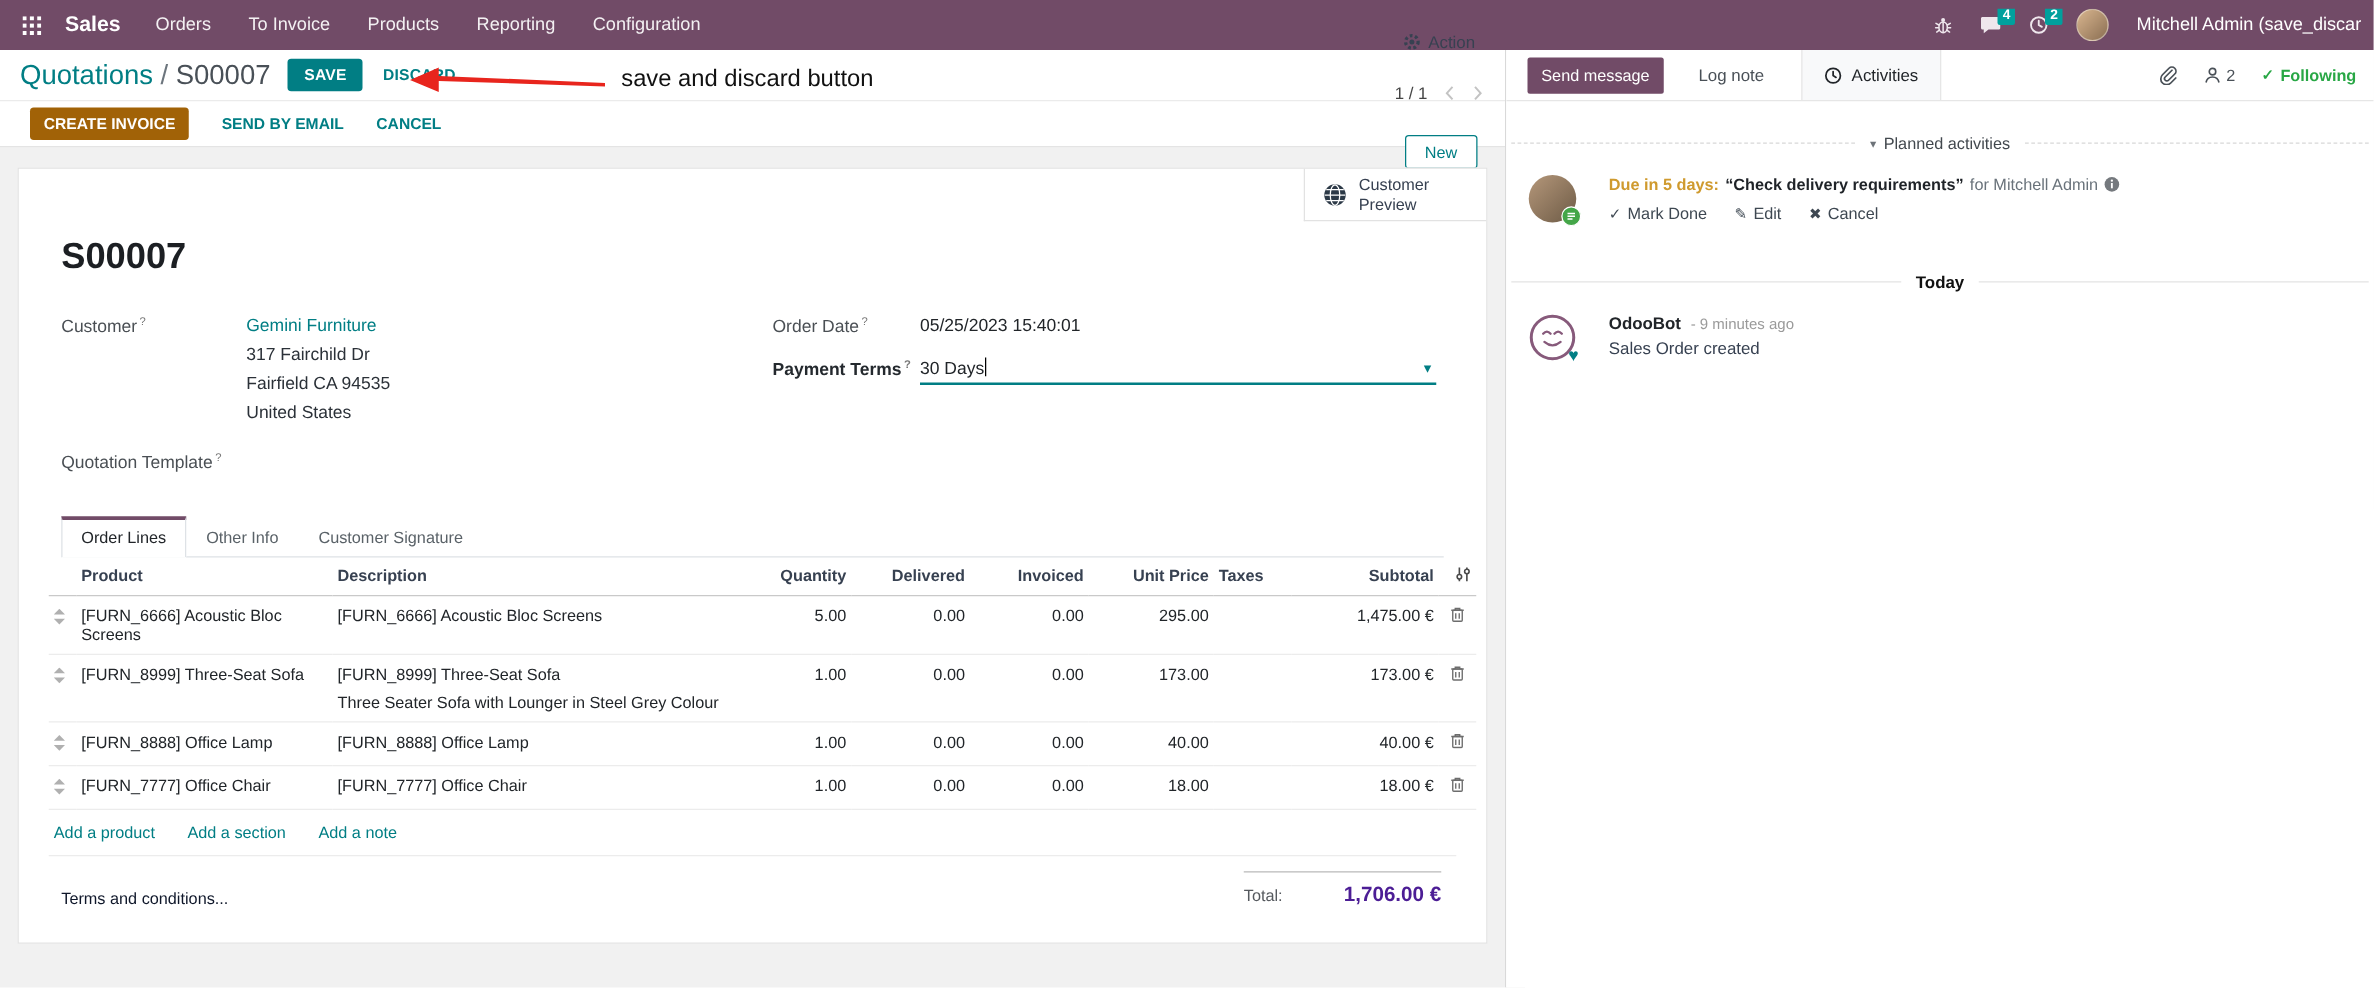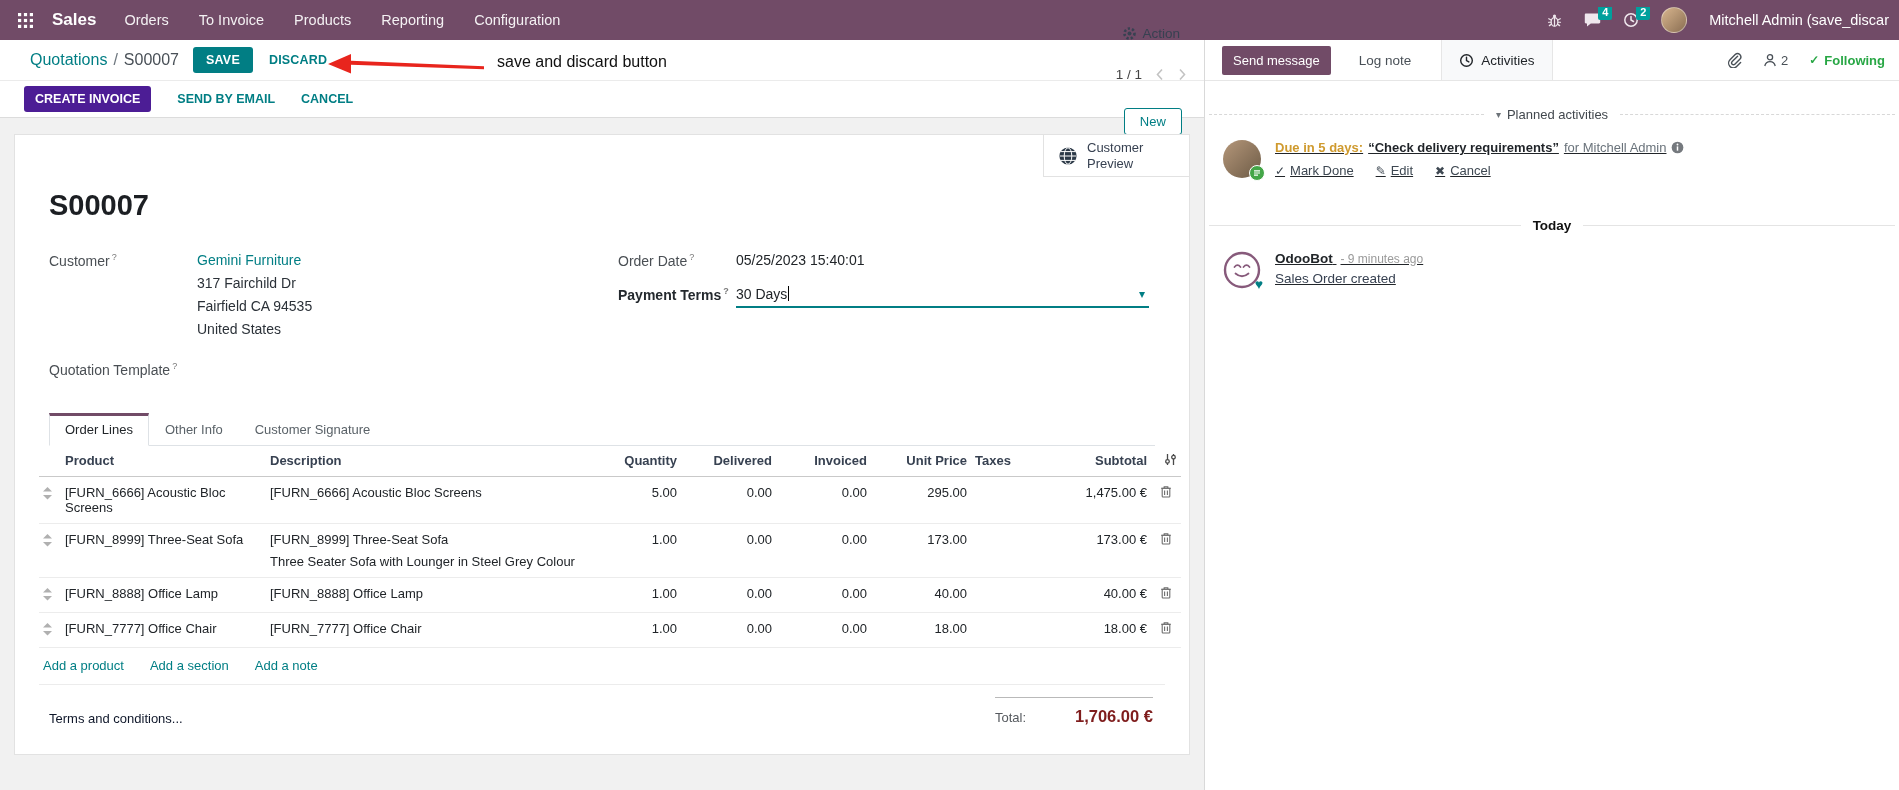--- a/index.html
+++ b/index.html
@@ -20,38 +20,38 @@
   .nav-avatar { width:26px; height:26px; border-radius:50%; background:linear-gradient(135deg,#d8b58e,#8a6e52); border:1px solid rgba(255,255,255,.4); flex:0 0 auto; }
   .nav-user { font-size:14.5px; color:#fff; overflow:hidden; }
 
   
   .content { display:flex; height:750px; }
   .left-pane { width:1205px; display:flex; flex-direction:column; border-right:1px solid #d9d9d9; background:#fff; }
   .chatter { flex:1; background:#fff; display:flex; flex-direction:column; overflow:hidden; }
 
   
   .control-row { position:relative; height:41px; display:flex; align-items:center; padding:0 18px 0 16px; border-bottom:1px solid #ebebeb; background:#fff; }
-  .breadcrumb { font-size:16px; display:flex; align-items:flex-start; gap:6px;margin-left:14px; }
+  .breadcrumb { font-size:22px; display:flex; align-items:flex-start; gap:6px; }
   .bc-link { color:#017e84; cursor:pointer; }
   .bc-sep { color:#6c757d; }
   .bc-current { color:#495057; }
   .btn-save { margin-left:14px; background:#017e84; color:#fff; font-size:12.5px; font-weight:700; padding:6px 13px; border:none; border-radius:3px; cursor:pointer; letter-spacing:.2px; }
   .btn-discard { margin-left:16px; background:none; border:none; color:#017e84; font-size:12.5px; font-weight:700; cursor:pointer; letter-spacing:.2px; }
   .annotation-arrow { position:absolute; left:328px; top:12px; }
-  .annotation-text { position:absolute; left:497px; top:13px; font-size:16px; color:#111; }
+  .annotation-text { position:absolute; left:497px; top:13px; font-size:19px; color:#111; }
   .cp-right { margin-left:auto; display:flex; align-items:center; gap:26px;flex-direction:column; }
   .cp-btn { display:flex; align-items:center; gap:6px; font-size:13.5px; color:#374151; cursor:pointer; }
   .pager { display:flex; align-items:center; gap:14px; }
   .pager-value { font-size:13.5px; color:#444; }
   .pager-chev { cursor:pointer; display:inline-flex; }
   .btn-new { border:1px solid #017e84; color:#017e84; background:#fff; font-size:13px; padding:5px 15px; border-radius:3px; cursor:pointer; margin-left:4px; }
 
   
   .status-row { height:37px; display:flex; align-items:center; background:#fff; border-bottom:1px solid #dcdcdc; padding-left:24px; }
-  .btn-primary-sm { background:#4c1d95; border:none; color:#fff; font-size:12.5px; font-weight:700; padding:6px 11px; border-radius:3px; cursor:pointer; }
+  .btn-primary-sm { background:#a16207; border:none; color:#fff; font-size:12.5px; font-weight:700; padding:6px 11px; border-radius:3px; cursor:pointer; }
   .btn-flat-sm { background:none; border:none; color:#017e84; font-size:12.5px; font-weight:700; margin-left:26px; cursor:pointer; }
   .statusbar { margin-left:auto; height:100%; display:flex; align-items:stretch; border-left:1px solid #e3e3e3; }
   .stage { display:flex; align-items:center; justify-content:center; font-size:12px; font-weight:700; color:#b9b9b9; padding:0 20px; cursor:pointer; letter-spacing:.2px; }
   .stage-sep { align-self:center; }
   .stage.active { background:#714B67; color:#fff; padding:0 22px 0 30px; clip-path:polygon(0 0,100% 0,100% 100%,0 100%,11px 50%); }
 
   
   .main-area { flex:1; background:#f1f1f1; overflow:hidden; }
   .sheet { position:relative; margin:16px 14px 0 14px; height:621px; background:#fff; border:1px solid #e2e2e2; }
   .customer-preview { position:absolute; top:0; right:0; width:146px; height:42px; border-left:1px solid #e2e2e2; border-bottom:1px solid #e2e2e2; display:flex; align-items:center; gap:9px; padding:0 10px 0 14px; cursor:pointer; }
@@ -90,41 +90,41 @@
   .trash-cell { text-align:center; cursor:pointer; }
   .th-icons { text-align:right !important; }
   .links-row { margin:0 24px; padding:10px 4px 11px; display:flex; gap:26px; border-bottom:1px solid #ececec; }
   .links-row span { color:#017e84; font-size:13px; cursor:pointer; }
 
   
   .bottom-zone { display:flex; margin:12px 34px 0 34px; }
   .terms { color:#0f172a; font-size:13px; padding-top:14px; cursor:text; }
   .total-block { margin-left:auto; margin-right:2px; width:158px; border-top:1px solid #b9b9b9; padding-top:9px; display:flex; align-items:baseline; justify-content:space-between; }
   .total-label { font-size:13px; color:#55595e; }
-  .total-value { font-size:16.5px; font-weight:700; color:#7f1d1d; }
+  .total-value { font-size:16.5px; font-weight:700; color:#4c1d95; }
 
   
   .chatter-topbar { height:41px; display:flex; align-items:stretch; border-bottom:1px solid #e6e6e6; }
   .btn-sendmsg { align-self:center; margin-left:17px; background:#714B67; color:#fff; border:none; font-size:13px; padding:7px 11px; border-radius:2px; cursor:pointer; }
   .btn-lognote { align-self:center; background:none; border:none; color:#495057; font-size:13.5px; margin-left:28px; cursor:pointer; }
   .activities-tab { margin-left:30px; display:flex; align-items:center; gap:7px; padding:0 17px; background:#f8f9fa; border-left:1px solid #e6e6e6; border-right:1px solid #e6e6e6; font-size:13.5px; color:#212529; cursor:pointer; }
   .topbar-icons { margin-left:auto; display:flex; align-items:center; gap:21px; padding-right:14px; }
   .followers { display:flex; align-items:center; gap:4px; color:#495057; font-size:13px; cursor:pointer; }
   .following { display:flex; align-items:center; gap:5px; color:#28a745; font-size:13px; font-weight:600; cursor:pointer; }
   .sep-line { display:flex; align-items:center; gap:12px; margin-top:26px; padding:0 4px; }
   .sep-line .dash { flex:1; border-top:1px dashed #d8d8d8; }
   .sep-line .solid { flex:1; border-top:1px solid #e4e4e4; }
   .sep-label { font-size:13px; color:#42484e; display:flex; align-items:center; gap:6px; cursor:pointer; }
   .sep-label .caret { font-size:10px; color:#6d7379; }
   .sep-label.bold { font-weight:700; color:#111; font-size:13.5px; }
   .feed-item { display:flex; padding:18px 14px 0 18px; }
   .avatar-wrap { position:relative; width:38px; height:38px; flex:0 0 38px; }
   .act-avatar { width:38px; height:38px; border-radius:50%; background:linear-gradient(135deg,#b5977a,#6d5b46); }
   .act-badge { position:absolute; right:-4px; bottom:-3px; width:16px; height:16px; border-radius:50%; background:#44a648; border:1.5px solid #fff; display:flex; align-items:center; justify-content:center; }
-  .feed-body { margin-left:14px; min-width:0;text-decoration:underline; }
+  .feed-body { margin-left:26px; min-width:0; }
   .act-line1 { font-size:13px; display:flex; align-items:center; gap:5px; flex-wrap:nowrap; }
   .due-text { color:#cf9a2e; font-weight:700; }
   .act-summary { color:#1f2328; font-weight:700; }
   .act-for { color:#6a737b; }
   .act-line2 { margin-top:8px; display:flex; gap:22px; font-size:13px; color:#3e4852; }
   .act-line2 .act-btn { cursor:pointer; display:flex; align-items:center; gap:5px; }
   .glyph-sm { font-size:12px; }
   .bot-avatar { position:relative; width:38px; height:38px; flex:0 0 38px; }
   .bot-heart { position:absolute; right:-2px; bottom:-3px; color:#017e84; font-size:14px; }
   .msg-line1 { font-size:13.5px; }

